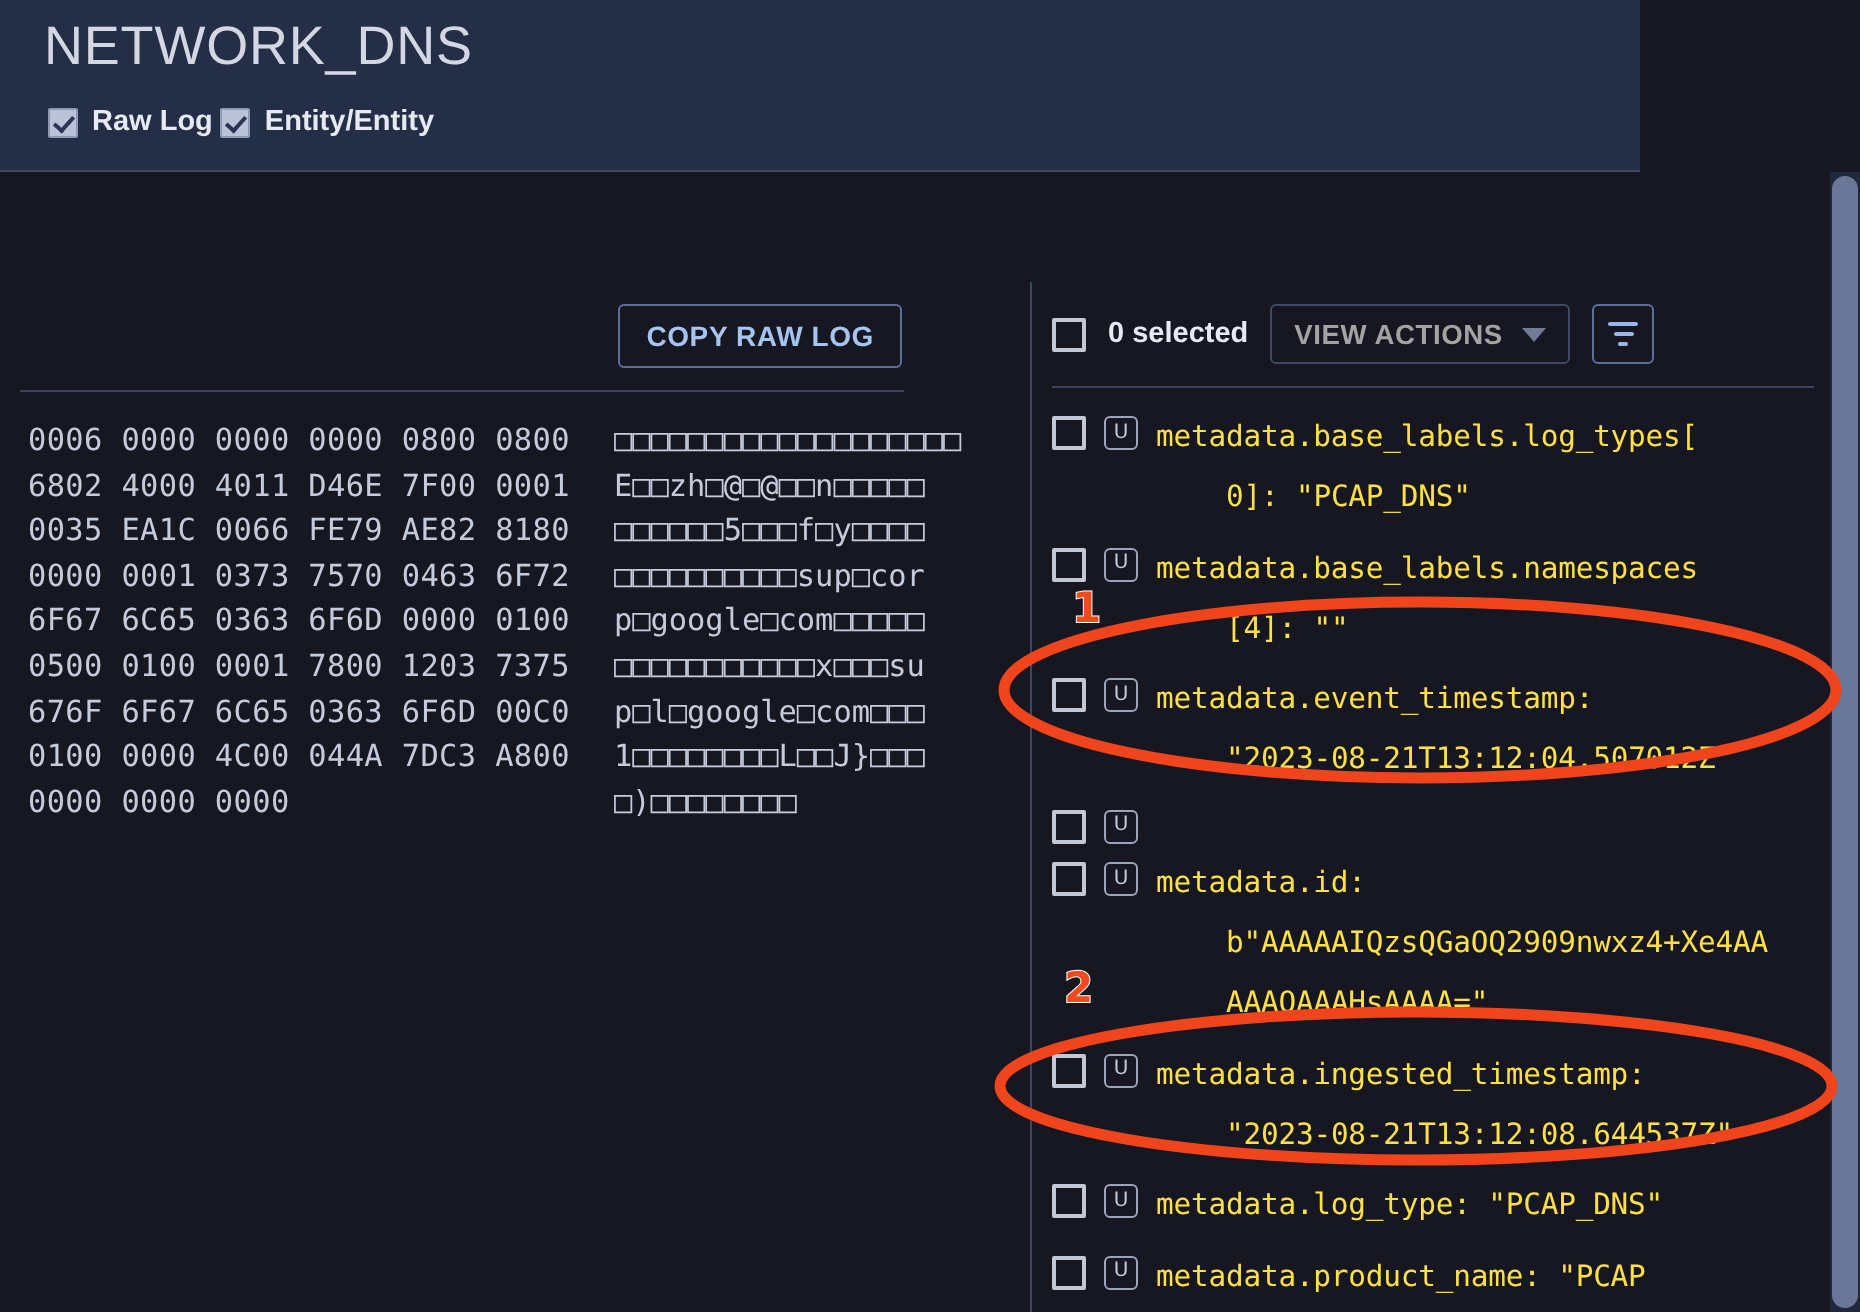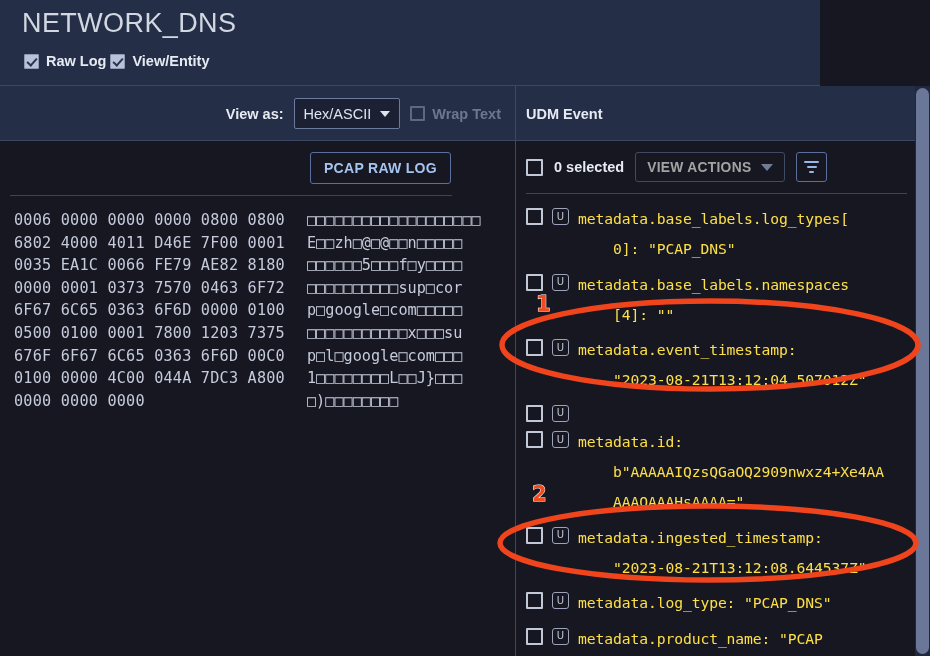--- a/index.html
+++ b/index.html
@@ -396,45 +396,29 @@
 
   <div class="top-header">
     <div class="page-title">NETWORK_DNS</div>
     <div class="checkbox-row">
       <div class="cb-group">
         <span class="cb-checked"></span>
         <span class="cb-label">Raw Log</span>
       </div>
       <div class="cb-group">
         <span class="cb-checked"></span>
-        <span class="cb-label">View/Entity</span>
+        <span class="cb-label">Entity/Entity</span>
       </div>
     </div>
   </div>
 
-  <div class="toolbar-band">
-    <div class="left-toolbar">
-      <span class="viewas-label">View as:</span>
-      <div class="select-box">
-        <span class="select-value">Hex/ASCII</span>
-        <span class="caret-down"></span>
-      </div>
-      <div class="wrap-group">
-        <span class="cb-empty-dim"></span>
-        <span class="wrap-label">Wrap Text</span>
-      </div>
-    </div>
-    <div class="right-toolbar">
-      <span class="udm-title">UDM Event</span>
-    </div>
-  </div>
 
   <div class="left-panel">
     <div class="copy-row">
-      <button class="copy-btn">PCAP RAW LOG</button>
+      <button class="copy-btn">COPY RAW LOG</button>
     </div>
     <div class="hex-divider"></div>
     <div class="hex-wrap">
       <div class="hex-col">0006 0000 0000 0000 0800 0800
 6802 4000 4011 D46E 7F00 0001
 0035 EA1C 0066 FE79 AE82 8180
 0000 0001 0373 7570 0463 6F72
 6F67 6C65 0363 6F6D 0000 0100
 0500 0100 0001 7800 1203 7375
 676F 6F67 6C65 0363 6F6D 00C0

